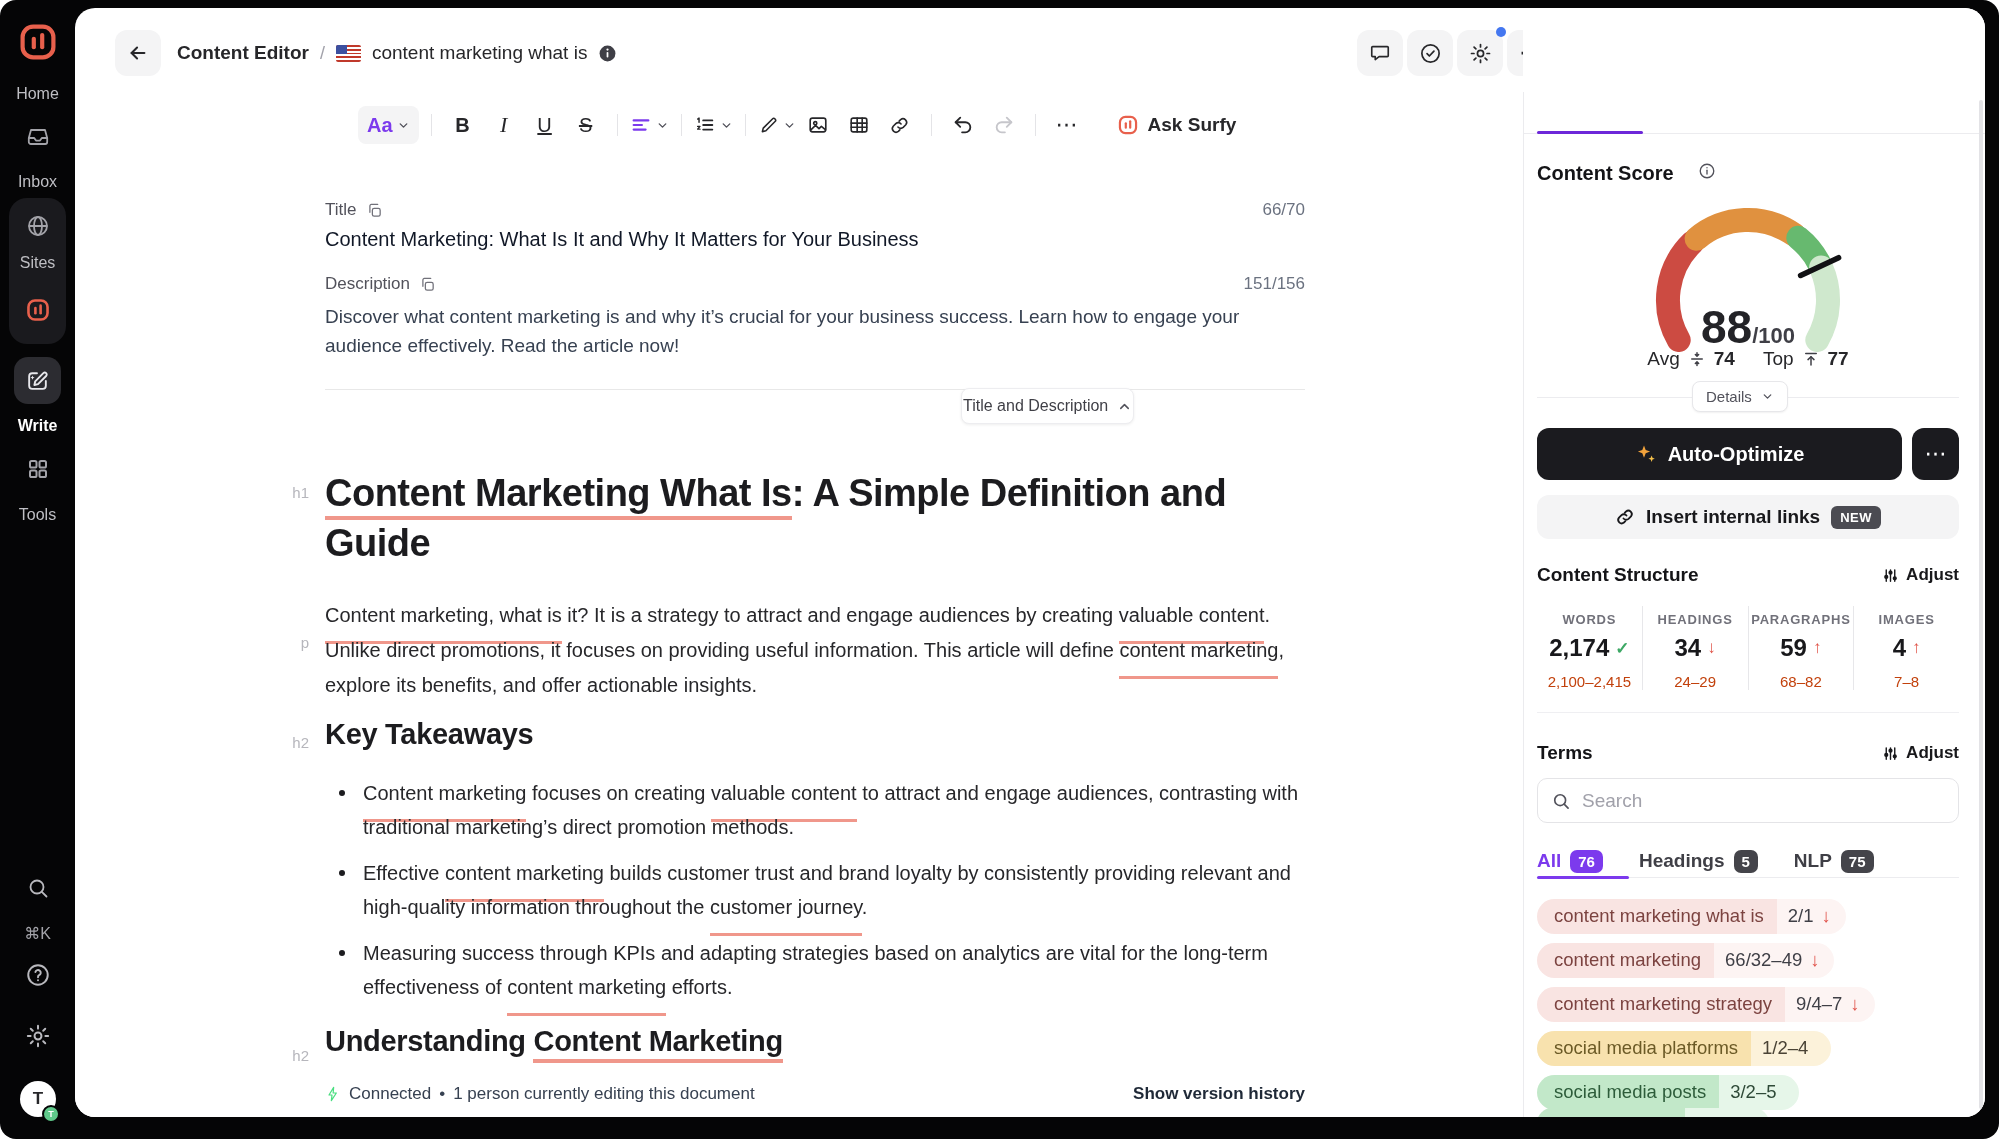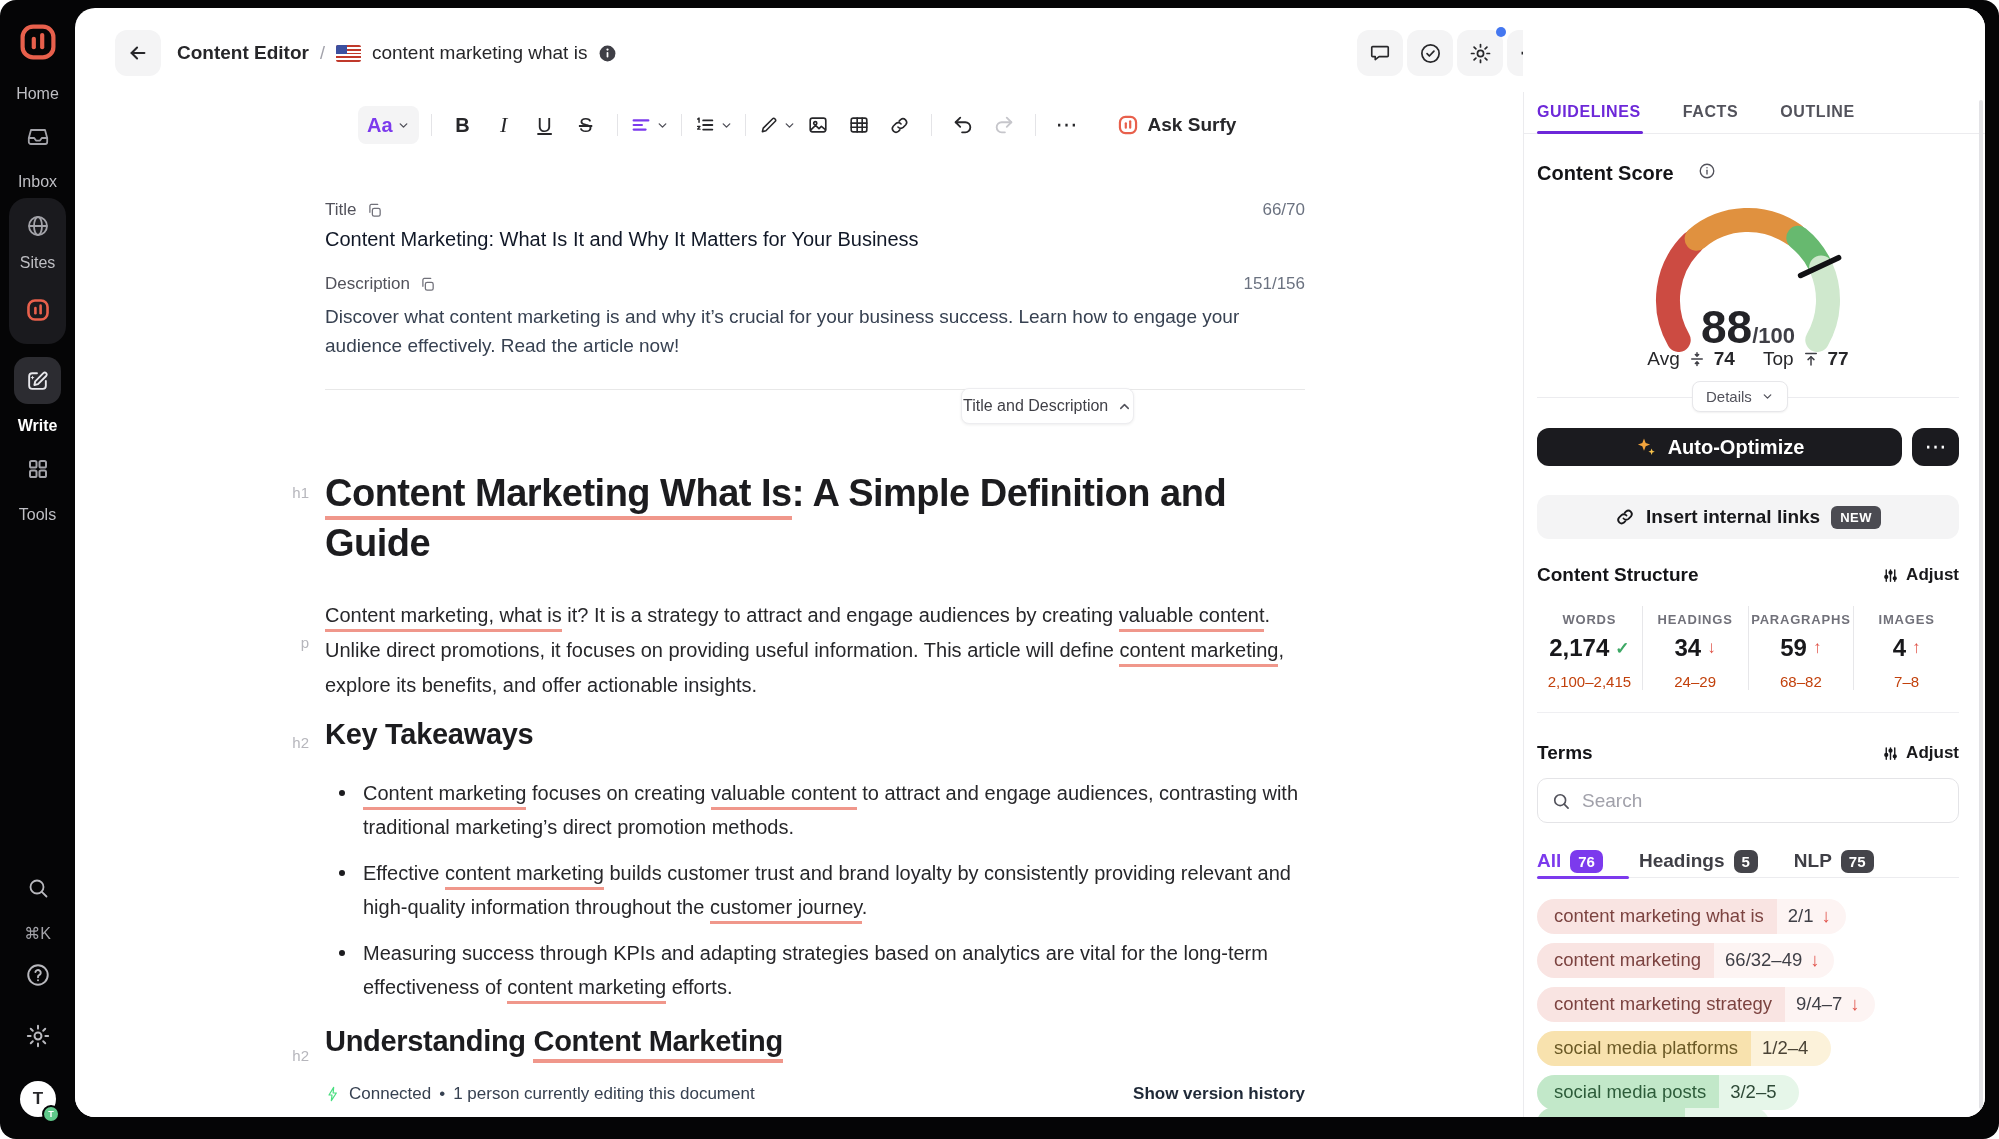--- a/index.html
+++ b/index.html
@@ -50,21 +50,21 @@
 .collapse{position:absolute;left:636px;top:380px;height:36px;background:#fff;border:1px solid #ededf0;border-radius:8px;box-shadow:0 1px 3px rgba(0,0,0,.07);display:flex;align-items:center;gap:9px;padding:0 1px;font-size:16px;color:#3f3f46;font-family:inherit;cursor:pointer}
 .doc{position:absolute;left:250px;top:445px;width:980px;color:#1c1c1f}
 .doc .blk{position:relative}
 .gutter{position:absolute;left:-64px;width:48px;text-align:right;color:#b6b6bc;font-size:15px;font-weight:500}
 .doc h1{font-size:38px;line-height:50px;font-weight:800;letter-spacing:-.5px;margin-top:15px}
 .doc h2{font-size:29px;line-height:40px;font-weight:800;letter-spacing:-.3px}
 .doc p.body{margin-top:30px;font-size:20px;line-height:35px;color:#27272a}
 .doc ul{list-style:none;margin-top:22px}
 .doc li{position:relative;padding-left:38px;font-size:20px;line-height:34px;color:#27272a;margin-bottom:12px}
 .doc li::before{content:"";position:absolute;left:14px;top:14px;width:6px;height:6px;border-radius:50%;background:#1c1c1f}
-.term-u{border-bottom:3px solid #f0978b;padding-bottom:3px}
+.term-u{border-bottom:3px solid #f0978b;padding-bottom:15px}
 .doc h1 .term-u,.doc h2 .term-u{border-bottom-width:4px;padding-bottom:2px}
 .b-h2a{margin-top:11px}.b-h2b{margin-top:17px}
 
 .statusbar{position:absolute;left:0;bottom:0;width:1448px;height:46px;background:#fff;display:flex;align-items:center}
 .status-left{display:flex;align-items:center;gap:8px;margin-left:250px;font-size:17px;color:#374151}
 .vh{position:absolute;right:218px;font-size:17px;font-weight:700;color:#1f2937;cursor:pointer}
 
 .panel{position:absolute;left:1448px;top:0;width:462px;height:1109px;background:#fff}
 .panel-border{position:absolute;left:0;top:84px;bottom:0;width:1px;background:#ebebee}
 .ptabs{position:absolute;top:84px;left:14px;right:6px;height:40px;display:flex;gap:42px;align-items:center}
@@ -77,21 +77,21 @@
 .adjust{display:flex;align-items:center;gap:7px;font-size:17px;font-weight:600;color:#18181b;border:none;background:none;font-family:inherit;cursor:pointer}
 .gauge{position:absolute;left:115px;top:192px;width:220px;height:152px}
 .gauge-num{position:absolute;left:0;right:0;bottom:-2px;text-align:center}
 .gauge-num .big{font-size:46px;font-weight:700;color:#232327}
 .gauge-num .small{font-size:22px;font-weight:600;color:#3f3f46}
 .avgrow{position:absolute;top:340px;left:0;width:450px;display:flex;justify-content:center;gap:28px;align-items:center}
 .avgrow .grp{display:flex;align-items:center;gap:8px;font-size:19px;color:#27272a}
 .avgrow .val{font-weight:600}
 .det-hr{position:absolute;top:389px;left:14px;right:26px;height:1px;background:#ececef}
 .details{position:absolute;top:373px;left:169px;height:31px;background:#fff;border:1px solid #e7e7ea;border-radius:8px;box-shadow:0 1px 2px rgba(0,0,0,.06);display:flex;align-items:center;gap:9px;padding:0 13px;font-size:15px;color:#52525b;font-family:inherit;cursor:pointer}
-.autorow{position:absolute;top:420px;left:14px;right:26px;height:38px;display:flex;gap:10px}
+.autorow{position:absolute;top:420px;left:14px;right:26px;height:52px;display:flex;gap:10px}
 .autobtn{flex:1;background:#1b1b1f;border:none;border-radius:12px;color:#fff;font-size:20px;font-weight:700;font-family:inherit;display:flex;align-items:center;justify-content:center;gap:11px;cursor:pointer}
 .menubtn{width:47px;background:#1b1b1f;border:none;border-radius:12px;color:#fff;font-size:22px;cursor:pointer}
 .insertbtn{position:absolute;top:487px;left:14px;right:26px;height:44px;background:#f4f4f5;border:none;border-radius:12px;display:flex;align-items:center;justify-content:center;gap:11px;font-size:19px;font-weight:700;color:#18181b;font-family:inherit;cursor:pointer}
 .newbadge{background:#4b4b52;color:#fff;font-size:13px;font-weight:700;letter-spacing:.5px;border-radius:6px;padding:4px 9px}
 .stats{position:absolute;top:598px;left:14px;right:26px;display:flex}
 .stat{flex:1;text-align:center;padding-top:6px}
 .stat+.stat{border-left:1px solid #e7e7ea}
 .stat .lab{font-size:13px;font-weight:600;letter-spacing:.8px;color:#71717a}
 .stat .valrow{margin-top:7px;font-size:24px;font-weight:700;color:#18181b;display:flex;justify-content:center;align-items:center;gap:6px}
 .stat .glyph{font-size:17px;font-weight:700}
@@ -434,25 +434,20 @@
           </svg>
         <span>Connected</span>
         <span>•</span>
         <span>1 person currently editing this document</span>
       </div>
       <span class="vh">Show version history</span>
     </div>
 
     <aside class="panel">
       <div class="panel-border"></div>
-      <div class="ptabs">
-        <button class="ptab active">GUIDELINES</button>
-        <button class="ptab">FACTS</button>
-        <button class="ptab">OUTLINE</button>
-      </div>
       <div class="tabs-border"></div>
       <div class="tab-ink"></div>
 
       <div class="sec-head" style="top:154px">
         <span class="sec-title" style="font-size:20px">
           <span>Content Score</span>
           <svg class="st" width="18" height="18" viewBox="0 0 24 24" style="color:#52525b;cursor:pointer">
               <circle cx="12" cy="12" r="9"></circle>
               <line x1="12" y1="11" x2="12" y2="16"></line>
               <line x1="12" y1="7.6" x2="12" y2="7.7"></line>

